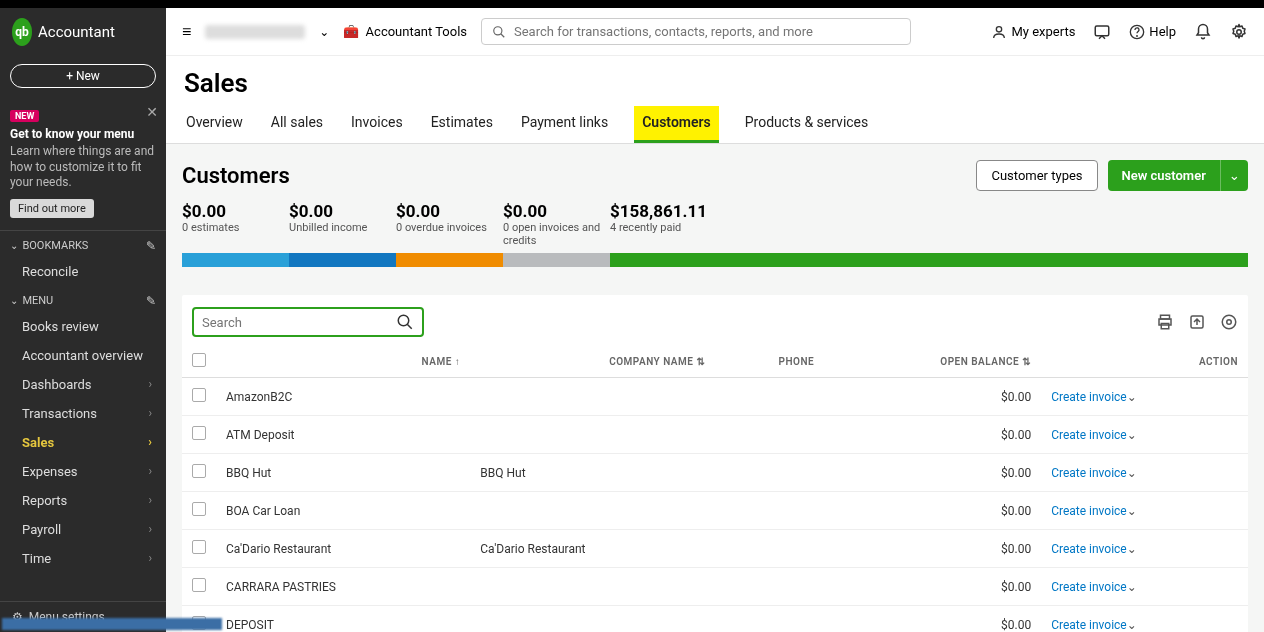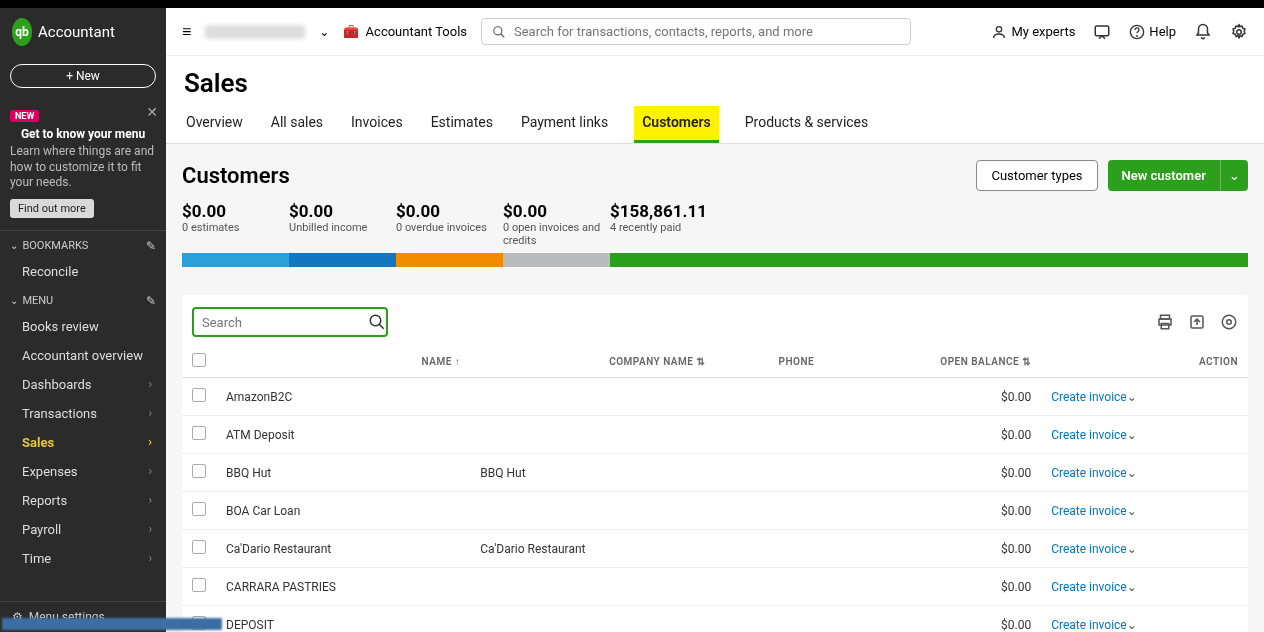--- a/index.html
+++ b/index.html
@@ -6,21 +6,21 @@
 body { background:#000; width:1264px; height:632px; overflow:hidden; position:relative; }
 .topbar { height:8px; background:#000; }
 .app { display:flex; height:624px; }
 .sidebar { width:166px; background:#2b2b2b; color:#fff; display:flex; flex-direction:column; overflow:hidden; }
 .logo-row { display:flex; align-items:center; padding:10px 12px; gap:6px; font-size:15px; }
 .logo-circle { width:20px; height:28px; border-radius:50%; background:#2ca01c; display:flex; align-items:center; justify-content:center; font-size:12px; font-weight:bold; color:#fff; }
 .new-btn { margin:8px 10px; border:1px solid #fff; background:#2b2b2b; color:#fff; border-radius:20px; padding:4px 0; font-size:12px; text-align:center; cursor:pointer; }
 .promo { position:relative; padding:8px 10px 12px; border-bottom:1px solid #444; }
 .promo-new { background:#d6005e; color:#fff; font-size:9px; font-weight:bold; padding:1px 5px; border-radius:2px; display:inline-block; }
 .promo-close { position:absolute; right:8px; top:8px; cursor:pointer; color:#aaa; font-size:14px; }
-.promo-title { font-size:12px; font-weight:bold; margin-top:4px;text-align:center; }
+.promo-title { font-size:12px; font-weight:bold; margin-top:4px; }
 .promo-desc { font-size:12px; color:#bbb; margin-top:3px; line-height:1.3; }
 .promo-btn { margin-top:8px; background:#d9d9d9; color:#222; border:none; padding:3px 8px; font-size:11px; border-radius:3px; cursor:pointer; }
 .section-header { display:flex; align-items:center; justify-content:space-between; padding:8px 10px 4px; font-size:11px; color:#ccc; cursor:pointer; }
 .section-header .chev { margin-right:4px; font-size:10px; }
 .edit-icon { font-size:12px; color:#ccc; cursor:pointer; }
 .nav-item { display:flex; align-items:center; justify-content:space-between; padding:7px 14px 7px 22px; font-size:13px; color:#ddd; cursor:pointer; }
 .nav-item.active { color:#e4c63e; font-weight:bold; }
 .nav-item .arrow { font-size:12px; color:#888; }
 .nav-item.active .arrow { color:#e4c63e; }
 .menu-settings { padding:8px 12px; font-size:12px; color:#ccc; display:flex; align-items:center; gap:6px; cursor:pointer; border-top:1px solid #444; margin-top:auto; }
@@ -53,21 +53,21 @@
 .stats { display:flex; gap:0; margin-bottom:6px; }
 .stat { flex:0 0 107px; }
 .stat.wide { flex:1; }
 .stat-val { font-size:17px; font-weight:bold; }
 .stat-lbl { font-size:11px; color:#555; line-height:1.2; }
 .bar { display:flex; height:14px; margin-top:4px; }
 .bar-seg { height:100%; }
 
 .table-wrap { background:#fff; margin-top:28px; border-radius:2px; }
 .table-toolbar { display:flex; align-items:center; padding:12px 10px 8px; gap:8px; }
-.search-box { border:2px solid #2ca01c; border-radius:4px; display:flex; align-items:center; padding:4px 8px; width:196px; }
+.search-box { border:2px solid #2ca01c; border-radius:4px; display:flex; align-items:center; padding:4px 8px; width:232px; }
 .search-box input { border:none; outline:none; flex:1; font-size:13px; }
 .toolbar-right { margin-left:auto; display:flex; gap:14px; }
 .tbl-icon { cursor:pointer; font-size:16px; color:#555; }
 
 table { width:100%; border-collapse:collapse; font-size:12px; }
 th { text-align:right; font-size:10px; letter-spacing:0.5px; color:#666; font-weight:600; padding:8px 10px; border-bottom:1px solid #ddd; }
 th.right, td.right { text-align:right; }
 td { padding:10px 10px; border-bottom:1px solid #eee; color:#333; }
 .chk { width:14px; height:14px; border:1px solid #aaa; border-radius:2px; display:inline-block; cursor:pointer; }
 .action-link { color:#0077c5; cursor:pointer; font-size:12px; }

